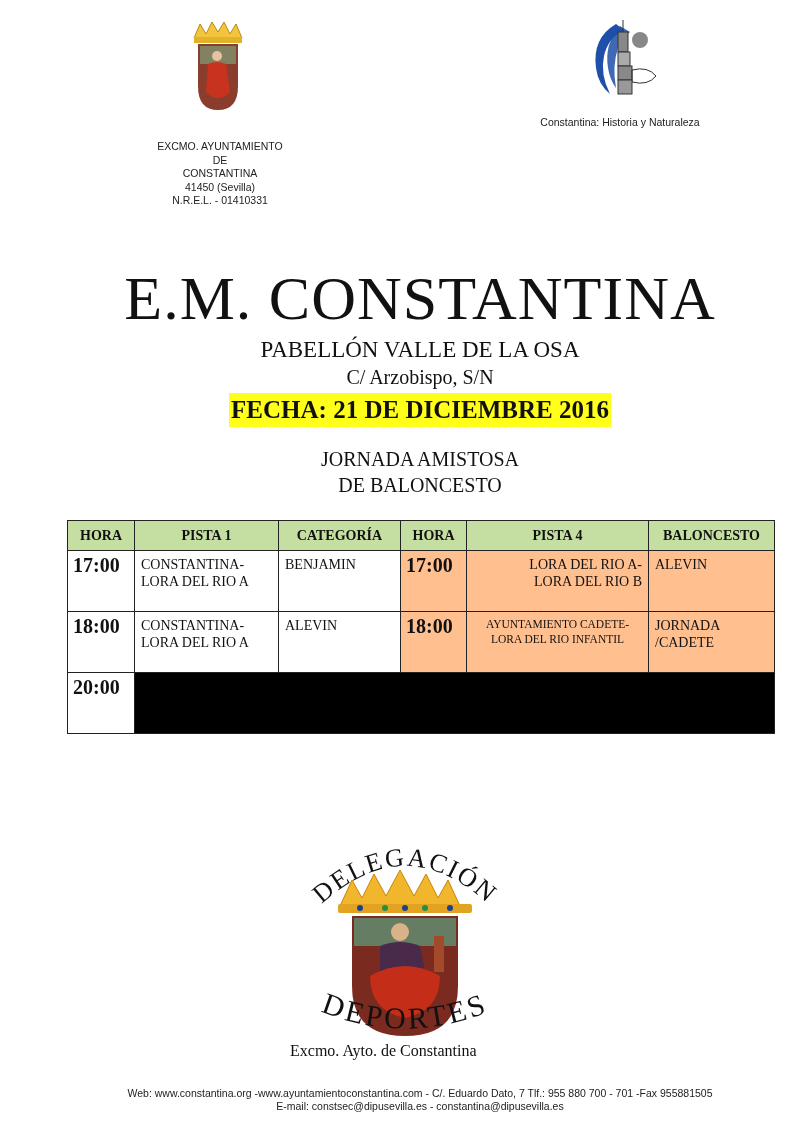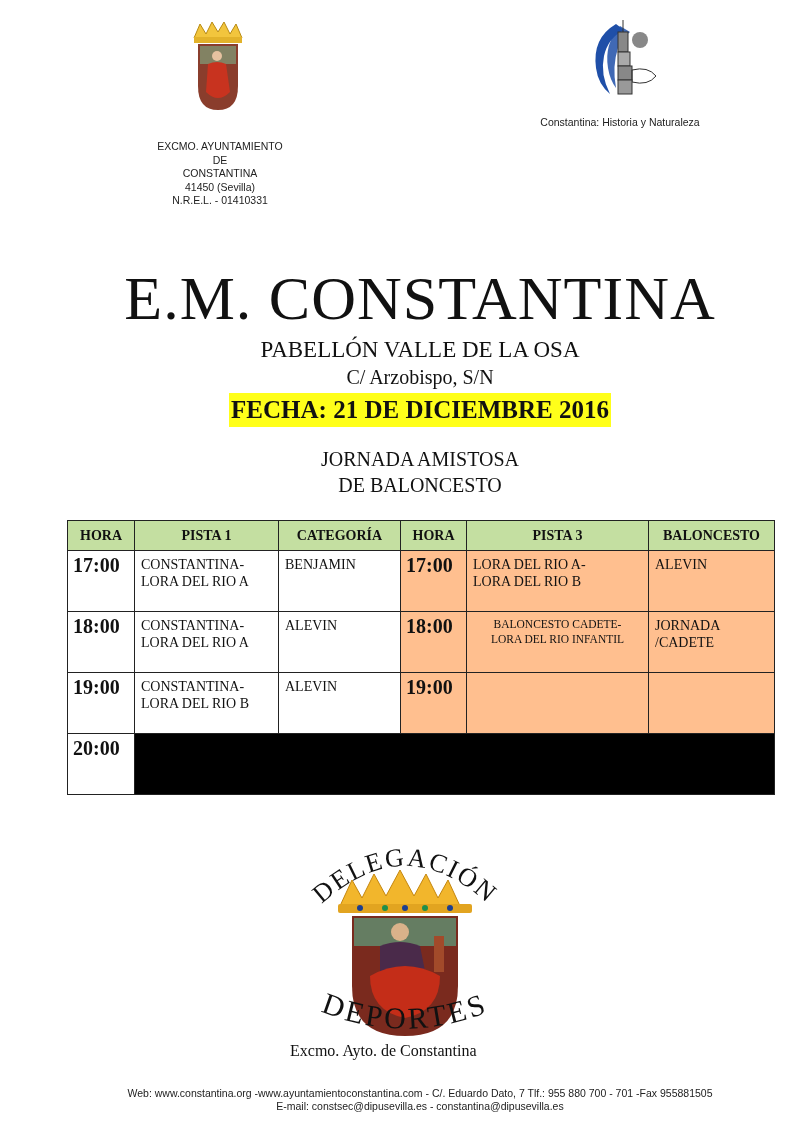--- a/index.html
+++ b/index.html
@@ -27,21 +27,21 @@
   .event { left: 0; top: 446px; width: 840px; text-align: center; font-size: 20px; line-height: 26px; }
 
   
   .sched { left: 67px; top: 520px; width: 707px; border-collapse: collapse; table-layout: fixed; }
   .sched th, .sched td { border: 1.5px solid #222; vertical-align: top; }
   .sched th { background: #c4dfa1; font-weight: bold; font-size: 14px; height: 30px; text-align: center; vertical-align: middle; }
   .sched td { height: 61px; font-size: 14px; line-height: 17px; padding: 5px 6px; margin-left: 48px; }
   .sched td.hora { font-weight: bold; font-size: 20px; line-height: 22px; padding: 3px 5px; }
   .sched td.orange { background: #ffbf8f; }
   .sched td.small { font-size: 11.5px; line-height: 15px; text-align: center; }
-  .sched td.center { text-align: left; }
+  .sched td.center { text-align: right; }
   .sched td.black { background: #000; }
 
   
   .deleg { left: 300px; top: 836px; width: 210px; height: 230px; }
   .deleg-sub { left: 290px; top: 1042px; width: 230px; text-align: left; font-size: 16px; font-family: Liberation Serif, serif; }
 
   .footer { left: 0; top: 1087px; width: 840px; text-align: center;
     font-family: "Liberation Sans", sans-serif; font-size: 10.5px; line-height: 13px; color: #222; }
 </style>
 </head>
@@ -99,21 +99,21 @@
     <col style="width:66px">
       <col style="width:182px">
       <col style="width:126px">
   </colgroup>
   <thead>
     <tr>
       <th>HORA</th>
       <th>PISTA 1</th>
       <th>CATEGORÍA</th>
       <th>HORA</th>
-      <th>PISTA 3</th>
+      <th>PISTA 4</th>
       <th>BALONCESTO</th>
     </tr>
   </thead>
   <tbody>
     <tr>
       <td class="hora">17:00</td>
       <td>
         <div>CONSTANTINA-</div>
         <div>LORA DEL RIO A</div>
       </td>
@@ -129,38 +129,27 @@
     </tr>
     <tr>
       <td class="hora">18:00</td>
       <td>
         <div>CONSTANTINA-</div>
         <div>LORA DEL RIO A</div>
       </td>
       <td>ALEVIN</td>
       <td class="hora orange">18:00</td>
       <td class="orange small">
-        <div>BALONCESTO CADETE-</div>
+        <div>AYUNTAMIENTO CADETE-</div>
         <div>LORA DEL RIO INFANTIL</div>
       </td>
       <td class="orange">
         <div>JORNADA</div>
         <div>/CADETE</div>
       </td>
-    </tr>
-    <tr>
-      <td class="hora">19:00</td>
-      <td>
-        <div>CONSTANTINA-</div>
-        <div>LORA DEL RIO B</div>
-      </td>
-      <td>ALEVIN</td>
-      <td class="hora orange">19:00</td>
-      <td class="orange"></td>
-      <td class="orange"></td>
     </tr>
     <tr>
       <td class="hora">20:00</td>
       <td class="black" colspan="5"></td>
     </tr>
   </tbody>
 </table>
 
 <div class="abs deleg">
   <svg width="210" height="210" viewBox="0 0 210 210">

